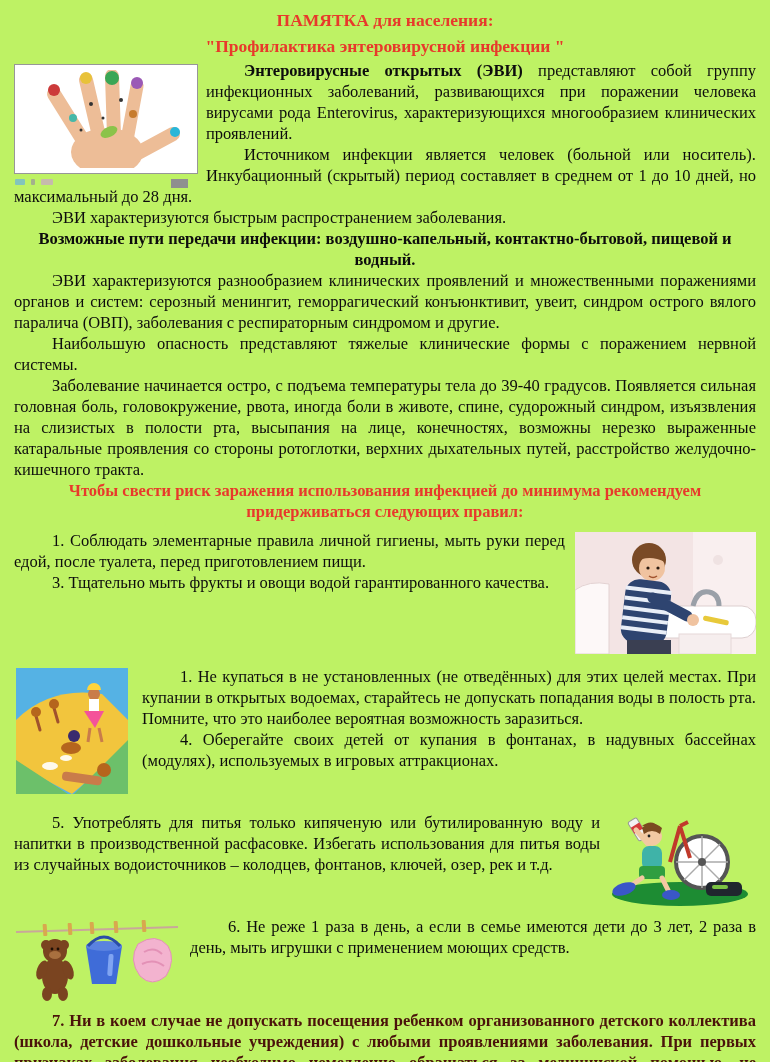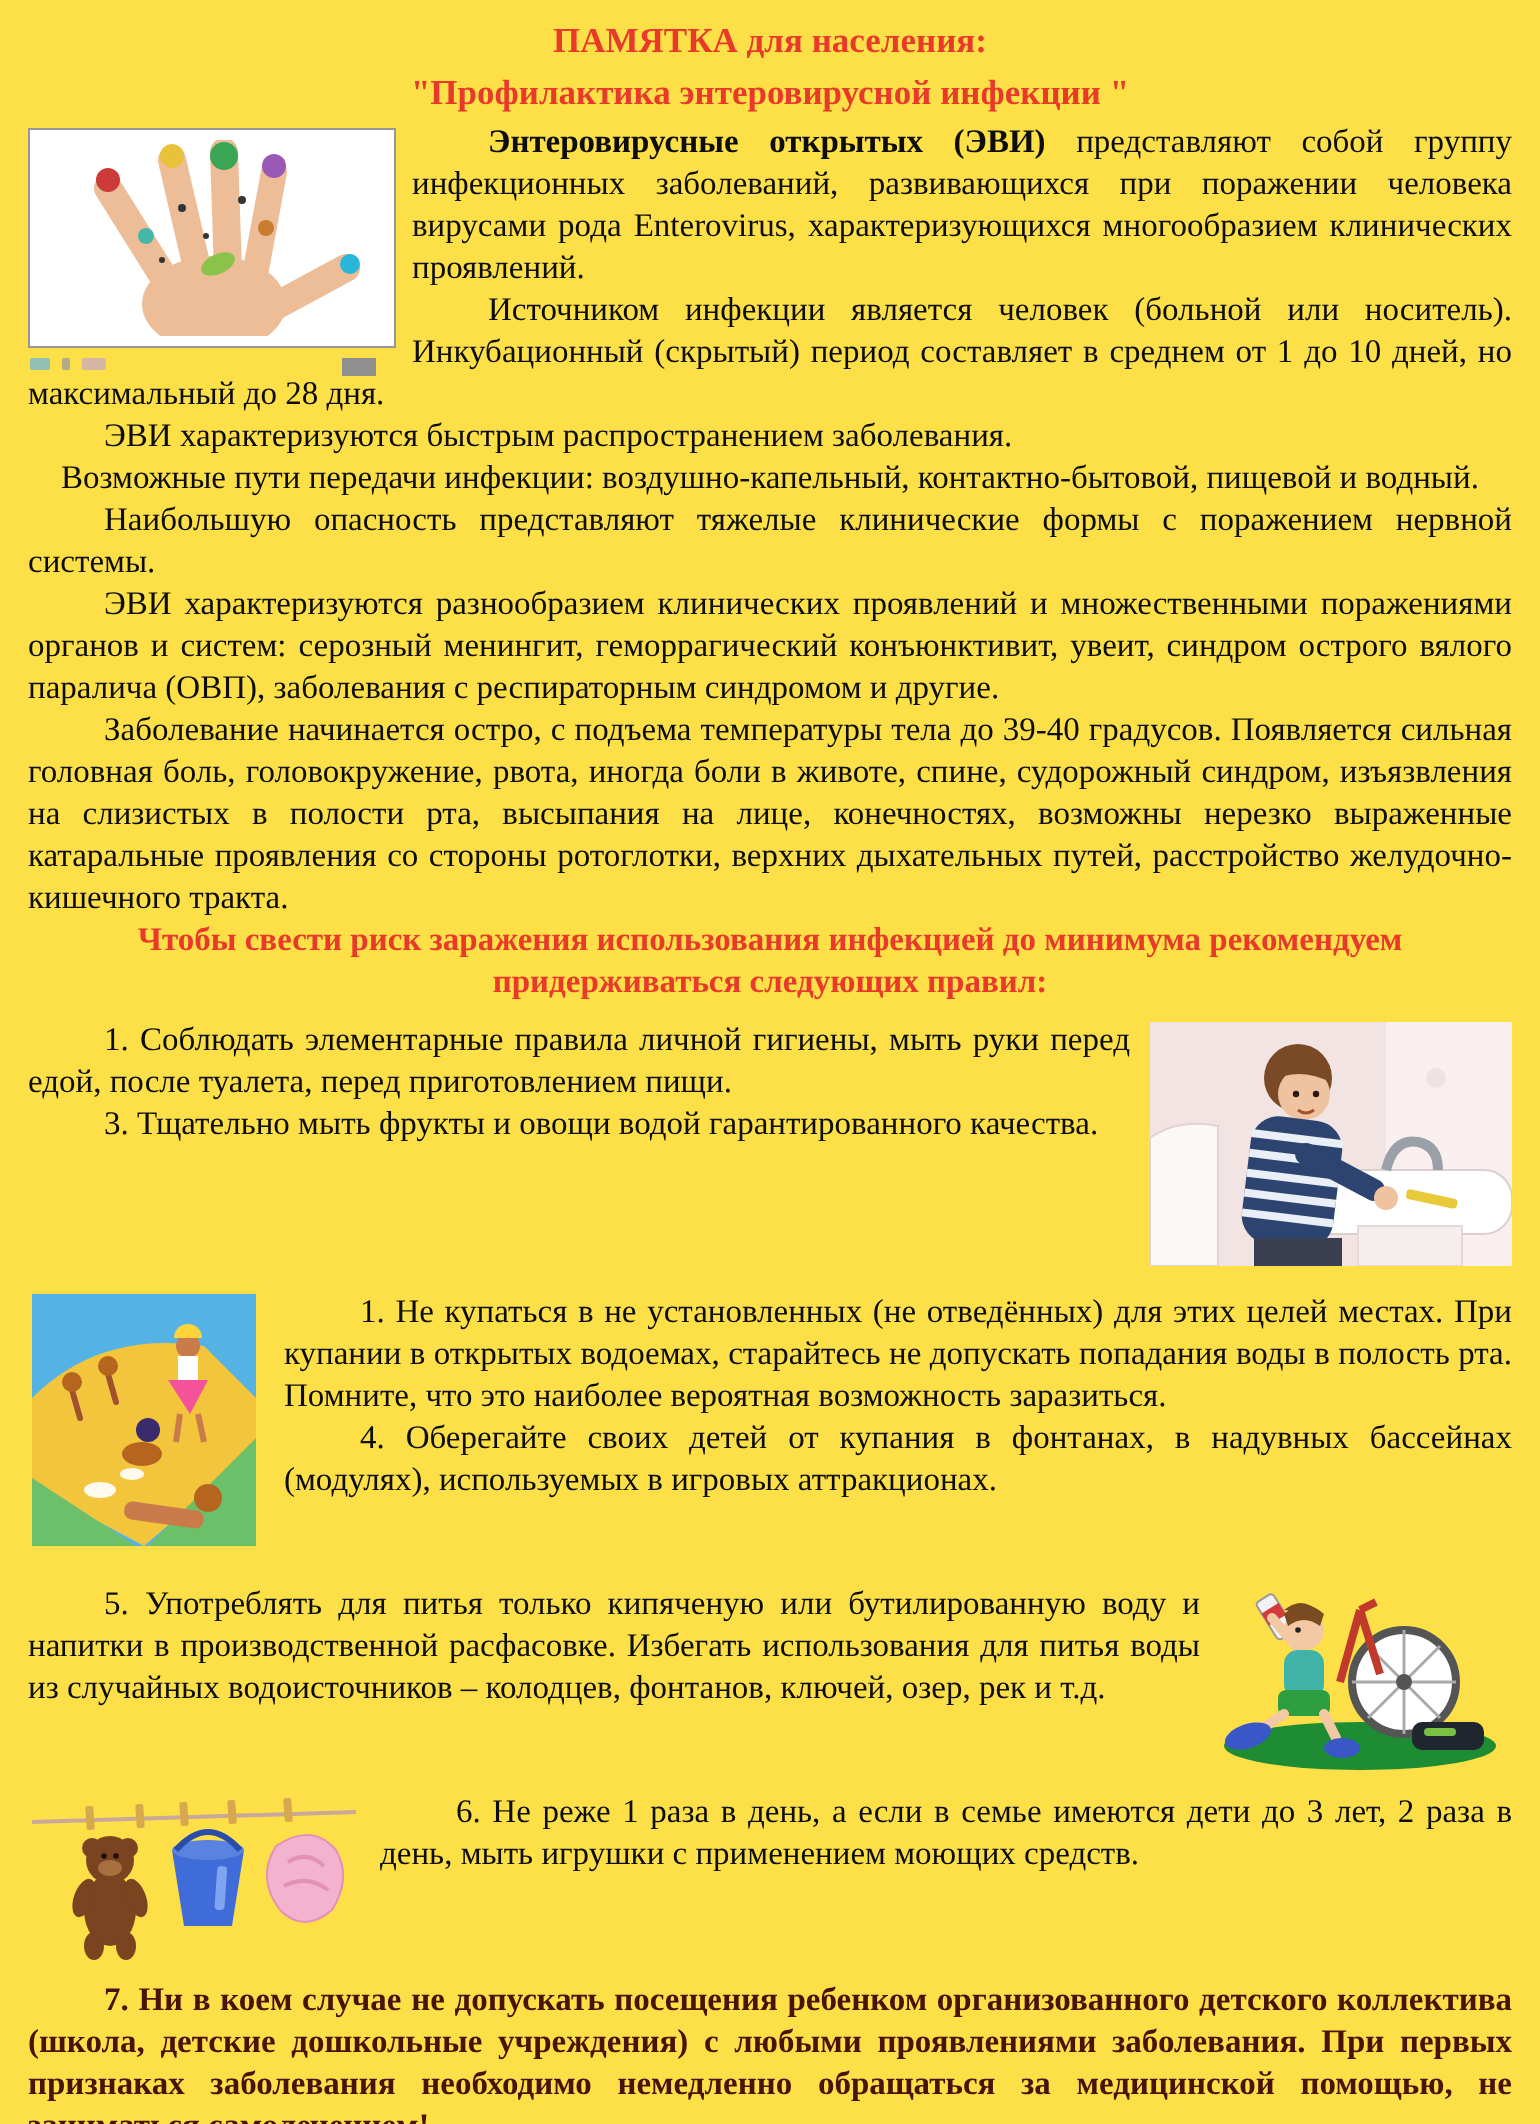--- a/index.html
+++ b/index.html
@@ -1,28 +1,28 @@
 <!DOCTYPE html>
 <html><head>
 <meta charset="utf-8">
 <style>
   html,body{margin:0;padding:0;background:#fff;}
   .page{
     position:relative;width:770px;height:1062px;box-sizing:border-box;
-    background:#fde047;overflow:hidden;
+    background:#bef264;overflow:hidden;
     padding:6px 14px 0 14px;
     font-family:"Liberation Serif","DejaVu Serif",serif;
     font-size:16.5px;line-height:21px;color:#0d0d0d;
   }
   .title,.subtitle{
     text-align:center;font-weight:bold;color:#e8392b;
     font-size:17.5px;line-height:24px;margin:2px 0;
   }
   p.body{margin:0;text-align:justify;text-indent:38px;}
-  p.center-bold{margin:0;font-weight:normal;text-align:center;text-indent:0;}
+  p.center-bold{margin:0;font-weight:bold;text-align:center;text-indent:0;}
   p.red-center{margin:0;font-weight:bold;text-align:center;text-indent:0;color:#e8392b;}
   p.rule7{margin:8px 0 0 0;font-weight:bold;color:#4a130a;text-align:justify;text-indent:38px;}
   .sec{display:flow-root;}
   .sec1{margin-top:8px;}
   .sec2{margin-top:10px;}
   .sec3{margin-top:16px;}
   .sec4{margin-top:8px;}
 
   .fig{position:relative;}
   .fig-hand{float:left;width:184px;margin:4px 8px 0 0;}
@@ -82,22 +82,22 @@
           <i class="g3"></i>
         </div>
       <div class="gray-handle"></div>
     </div>
     <p class="body"><b>Энтеровирусные открытых (ЭВИ)</b><span> представляют собой группу инфекционных заболеваний, развивающихся при поражении человека вирусами рода Enterovirus, характеризующихся многообразием клинических проявлений.</span></p>
     <p class="body">Источником инфекции является человек (больной или носитель). Инкубационный (скрытый) период составляет в среднем от 1 до 10 дней, но максимальный до 28 дня.</p>
   </div>
 
   <p class="body" style="clear:both">ЭВИ характеризуются быстрым распространением заболевания.</p>
   <p class="center-bold">Возможные пути передачи инфекции: воздушно-капельный, контактно-бытовой, пищевой и водный.</p>
+  <p class="body">ЭВИ характеризуются разнообразием клинических проявлений и множественными поражениями органов и систем: серозный менингит, геморрагический конъюнктивит, увеит, синдром острого вялого паралича (ОВП), заболевания с респираторным синдромом и другие.</p>
   <p class="body">Наибольшую опасность представляют тяжелые клинические формы с поражением нервной системы.</p>
-  <p class="body">ЭВИ характеризуются разнообразием клинических проявлений и множественными поражениями органов и систем: серозный менингит, геморрагический конъюнктивит, увеит, синдром острого вялого паралича (ОВП), заболевания с респираторным синдромом и другие.</p>
   <p class="body">Заболевание начинается остро, с подъема температуры тела до 39-40 градусов. Появляется сильная головная боль, головокружение, рвота, иногда боли в животе, спине, судорожный синдром, изъязвления на слизистых в полости рта, высыпания на лице, конечностях, возможны нерезко выраженные катаральные проявления со стороны ротоглотки, верхних дыхательных путей, расстройство желудочно-кишечного тракта.</p>
   <p class="red-center">Чтобы свести риск заражения использования инфекцией до минимума рекомендуем придерживаться следующих правил:</p>
 
   <div class="sec sec1">
     <div class="fig fig-wash">
       <svg width="181" height="122" viewBox="0 0 181 122">
         <rect width="181" height="122" fill="#f3e4e4"></rect>
         <rect x="118" y="0" width="63" height="122" fill="#f9efef"></rect>
         <path d="M0,58 Q14,48 34,52 L34,122 L0,122 Z" fill="#fdf8f8" stroke="#e3d2d2"></path>
         <circle cx="143" cy="28" r="5" fill="#efe2e2"></circle>

